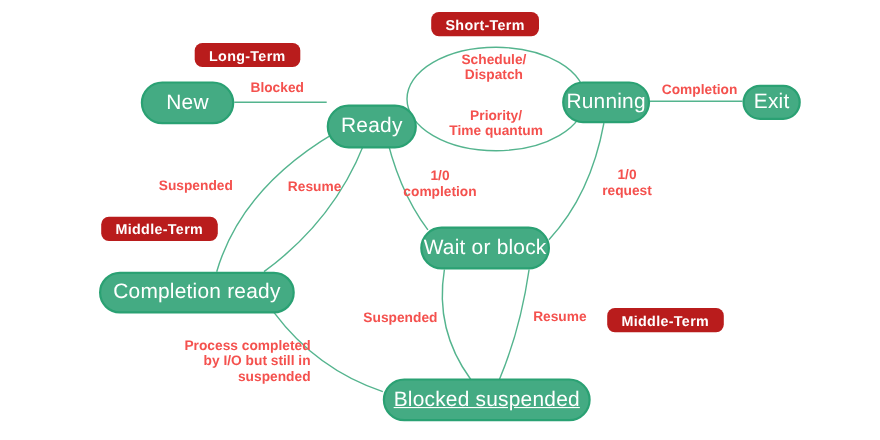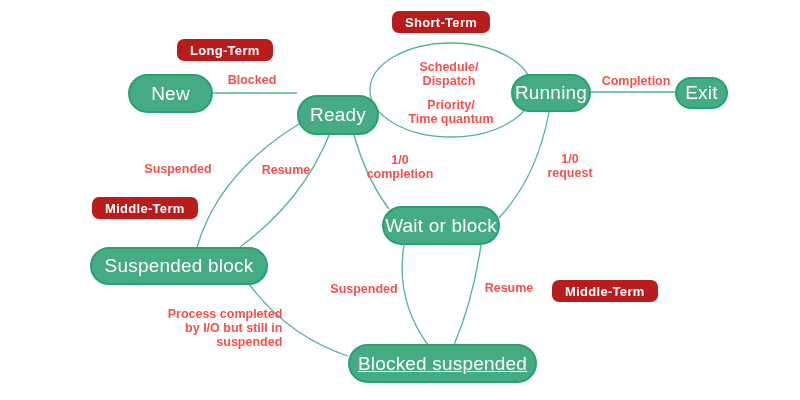--- a/index.html
+++ b/index.html
@@ -43,30 +43,30 @@
     <path d="M404,245 Q395,300 428,345"></path>
     <path d="M481,245 Q473,300 454,345"></path>
     <path d="M249,284 Q288,336 348,356"></path>
   </svg>
 
   <div class="node" style="left:128px;top:74px;width:85px;height:39px;">New</div>
   <div class="node" style="left:297px;top:74px;width:82px;height:40px;margin-top:21px;">Ready</div>
   <div class="node" style="left:675px;top:77px;width:53px;height:32px;border-radius:16px;">Exit</div>
   <div class="node" style="left:511px;top:74px;width:80px;height:38px;">Running</div>
   <div class="node" style="left:382px;top:206px;width:118px;height:39px;">Wait or block</div>
-  <div class="node" style="left:90px;top:247px;width:178px;height:38px;">Suspended block</div>
+  <div class="node" style="left:90px;top:247px;width:178px;height:38px;">Completion ready</div>
   <div class="node" style="left:348px;top:344px;width:189px;height:39px;text-decoration:underline;">Blocked suspended</div>
 
   <div class="badge" style="left:177px;top:39px;">Long-Term</div>
   <div class="badge" style="left:392px;top:11px;">Short-Term</div>
   <div class="badge" style="left:92px;top:197px;">Middle-Term</div>
   <div class="badge" style="left:552px;top:280px;">Middle-Term</div>
 
   <div class="tlabel" style="left:252px;top:80px;">Blocked</div>
-  <div class="tlabel" style="left:449px;top:74px;">Schedule/
+  <div class="tlabel" style="left:449px;top:61px;">Schedule/
 Dispatch</div>
   <div class="tlabel" style="left:451px;top:112px;">Priority/
 Time quantum</div>
   <div class="tlabel" style="left:636px;top:81px;">Completion</div>
   <div class="tlabel" style="left:178px;top:169px;">Suspended</div>
   <div class="tlabel" style="left:286px;top:170px;">Resume</div>
   <div class="tlabel" style="left:400px;top:167px;">1/0
 completion</div>
   <div class="tlabel" style="left:570px;top:166px;">1/0
 request</div>

